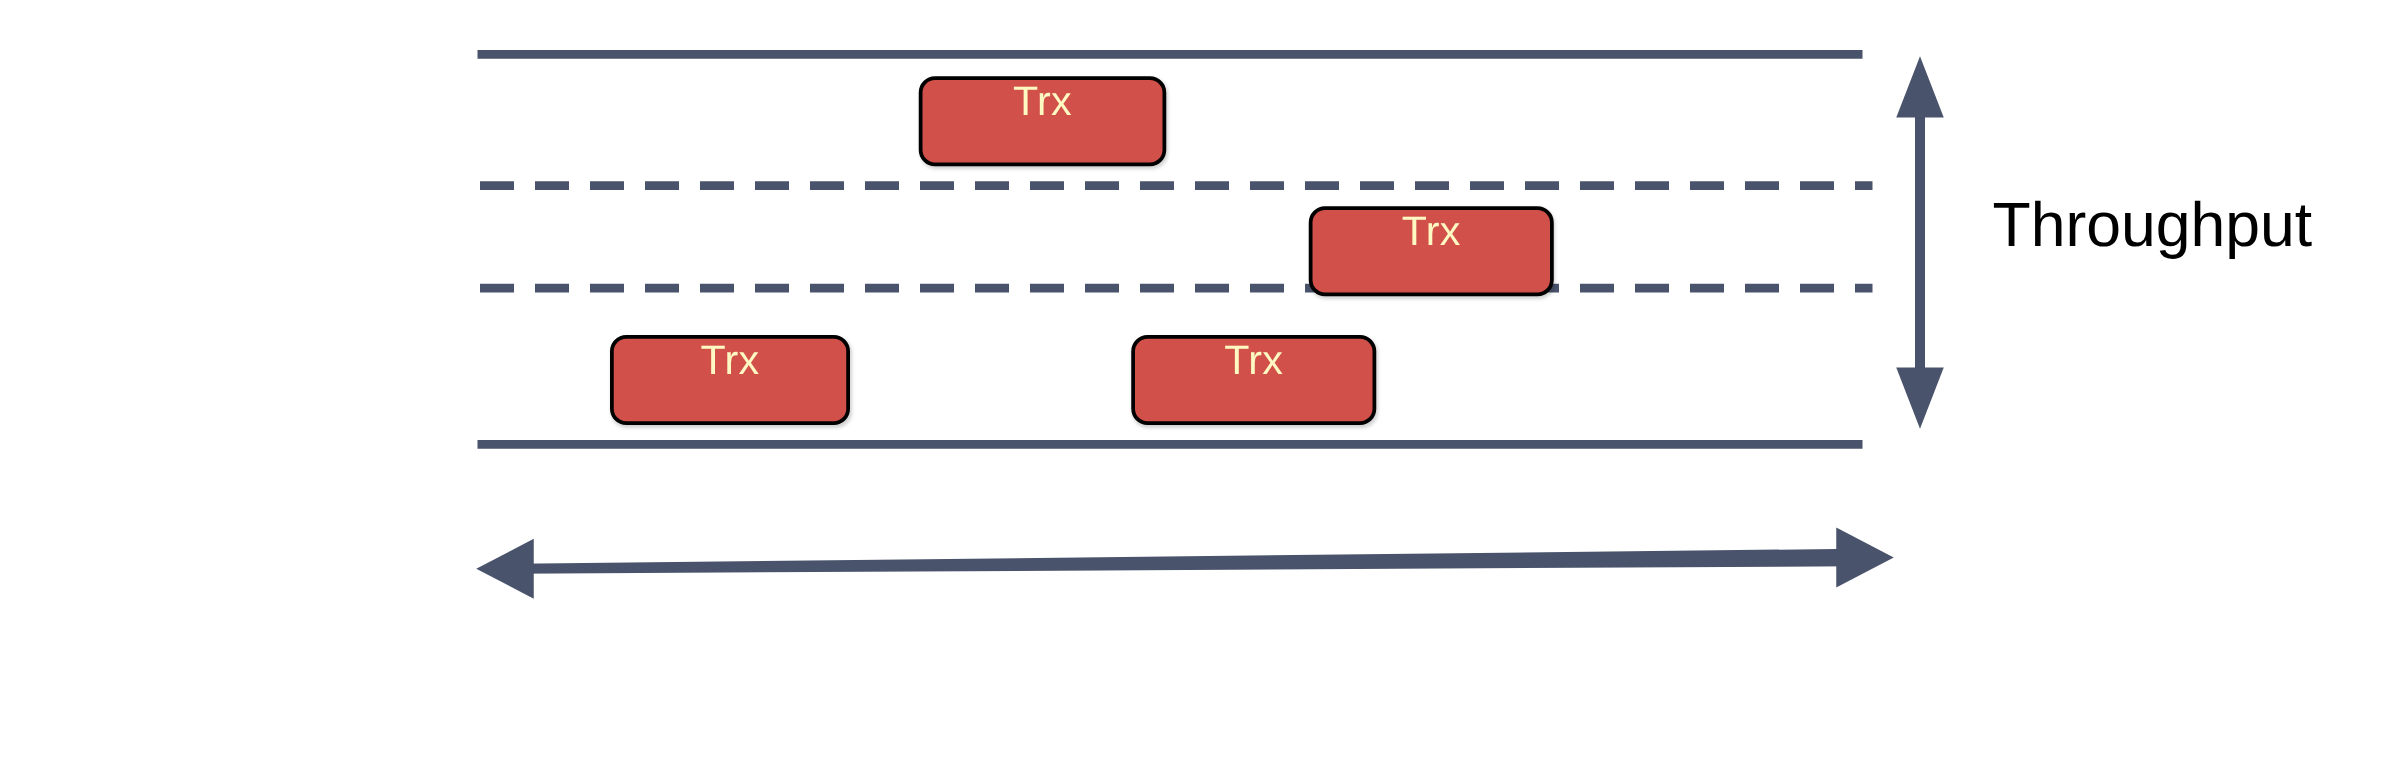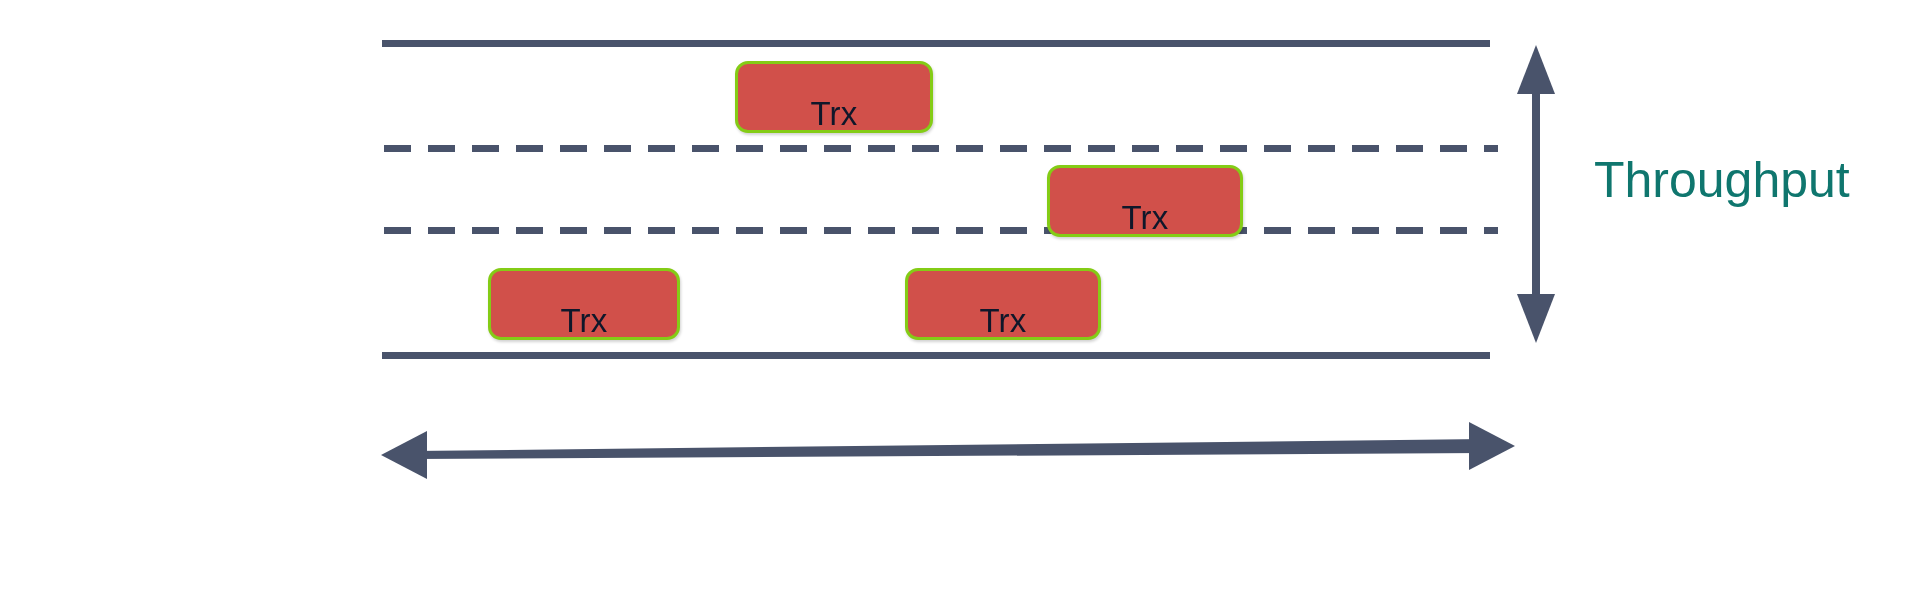--- a/index.html
+++ b/index.html
@@ -35,43 +35,43 @@
       rgba(255,255,255,0) 27px,
       rgba(255,255,255,0) 44px
     );
   }
 
   
   .trx-box {
     position: absolute;
     box-sizing: border-box;
     background: #D1504A;
-    border: 3px solid #84cc16;
+    border: 3px solid #000000;
     border-radius: 13px;
     display: flex;
-    align-items: flex-end;
+    align-items: flex-start;
     justify-content: center;
-    color: #0f172a;
+    color: #fef9c3;
     font-size: 33px;
     line-height: 1;
     letter-spacing: 0.2px;
     font-family: "Liberation Sans", sans-serif;
     box-shadow: 1px 2px 3px rgba(0,0,0,0.18);
   }
 
   
   .arrow-svg {
     position: absolute;
     overflow: visible;
   }
 
   
   .axis-label {
     position: absolute;
-    color: #0f766e;
+    color: #000000;
     font-family: "Liberation Sans", sans-serif;
     font-size: 50px;
     line-height: 1.1;
     white-space: nowrap;
   }
   #throughput-label {
     left: 1594px;
     top: 153px;
   }
   #finality-label {

